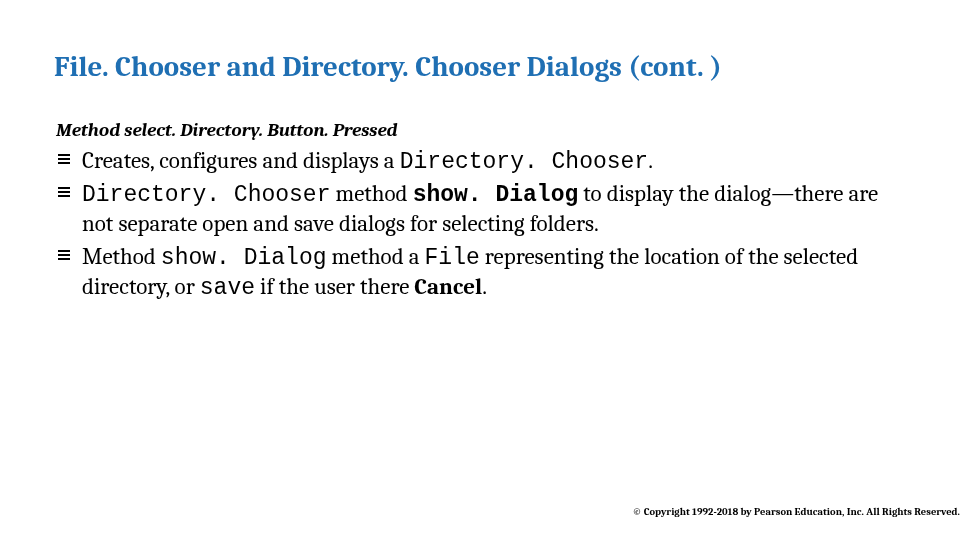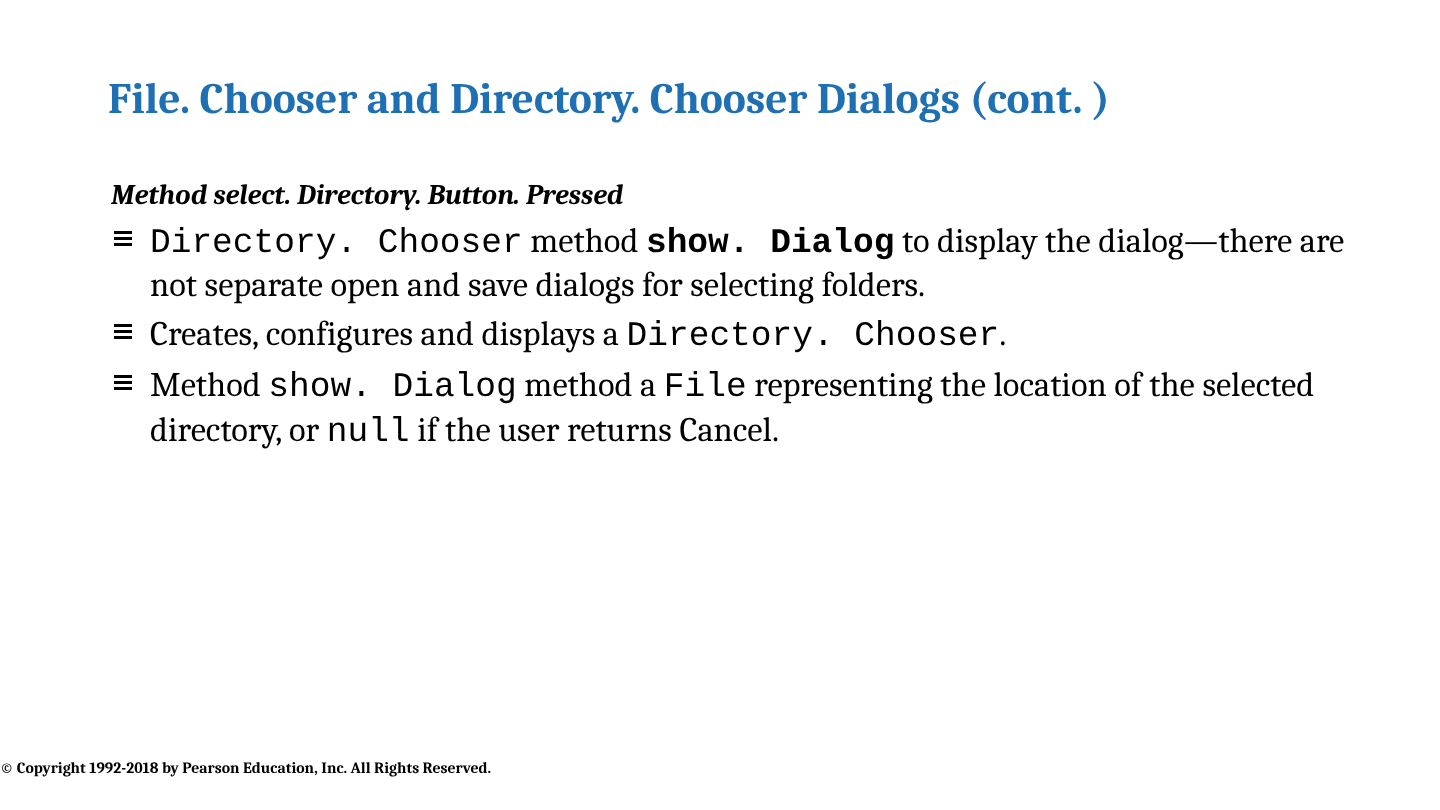--- a/index.html
+++ b/index.html
@@ -9,21 +9,21 @@
     height: 540px;
     background: #ffffff;
     font-family: Cambria, Georgia, 'Times New Roman', serif;
     color: #000000;
   }
   .slide {
     position: relative;
     width: 960px;
     height: 540px;
     box-sizing: border-box;
-    padding: 50px 48px 0 72px;
+    padding: 50px 48px 0 54px;
   }
   .title {
     font-weight: bold;
     font-size: 29px;
     color: #1f6fb3;
     margin: 0 0 34px 0;
     line-height: 1.2;
   }
   .subheading {
     font-weight: bold;
@@ -55,55 +55,55 @@
     box-shadow: 0 -4px 0 #000, 0 4px 0 #000;
   }
   .code {
     font-family: Consolas, 'Courier New', monospace;
   }
   .boldcode {
     font-family: Consolas, 'Courier New', monospace;
     font-weight: bold;
   }
   .bold {
-    font-weight: normal;
+    font-weight: bold;
     margin-top: 26px;
   }
   .copyright {
     position: absolute;
     bottom: 22px;
     left: 0;
     right: 0;
-    text-align: left;
+    text-align: right;
     font-size: 10.5px;
     font-family: Cambria, Georgia, serif;
     font-weight: bold;
     color: #000;
   }
 </style>
 </head>
 <body>
 
 <div class="slide">
 
   <h1 class="title">File. Chooser and Directory. Chooser Dialogs (cont. )</h1>
 
   <div class="subheading">Method select. Directory. Button. Pressed</div>
 
   <ul class="bullets">
 
     <li>
+      <span>Creates, configures and displays a </span><span class="code">Directory. Chooser</span><span>. </span>
+    </li>
+
+    <li>
       <span class="code">Directory. Chooser</span><span> method </span><span class="boldcode">show. Dialog</span><span> to display the dialog—there are not separate open and save dialogs for selecting folders.</span>
     </li>
 
     <li>
-      <span>Creates, configures and displays a </span><span class="code">Directory. Chooser</span><span>. </span>
-    </li>
-
-    <li>
-      <span>Method </span><span class="code">show. Dialog</span><span> method a </span><span class="code">File</span><span> representing the location of the selected directory, or </span><span class="code">null</span><span> if the user returns </span><span class="bold">Cancel</span><span>.</span>
+      <span>Method </span><span class="code">show. Dialog</span><span> method a </span><span class="code">File</span><span> representing the location of the selected directory, or </span><span class="code">save</span><span> if the user there </span><span class="bold">Cancel</span><span>.</span>
     </li>
 
   </ul>
 
   <div class="copyright">© Copyright 1992-2018 by Pearson Education, Inc. All Rights Reserved.</div>
 
 </div>
 
 </body></html>

